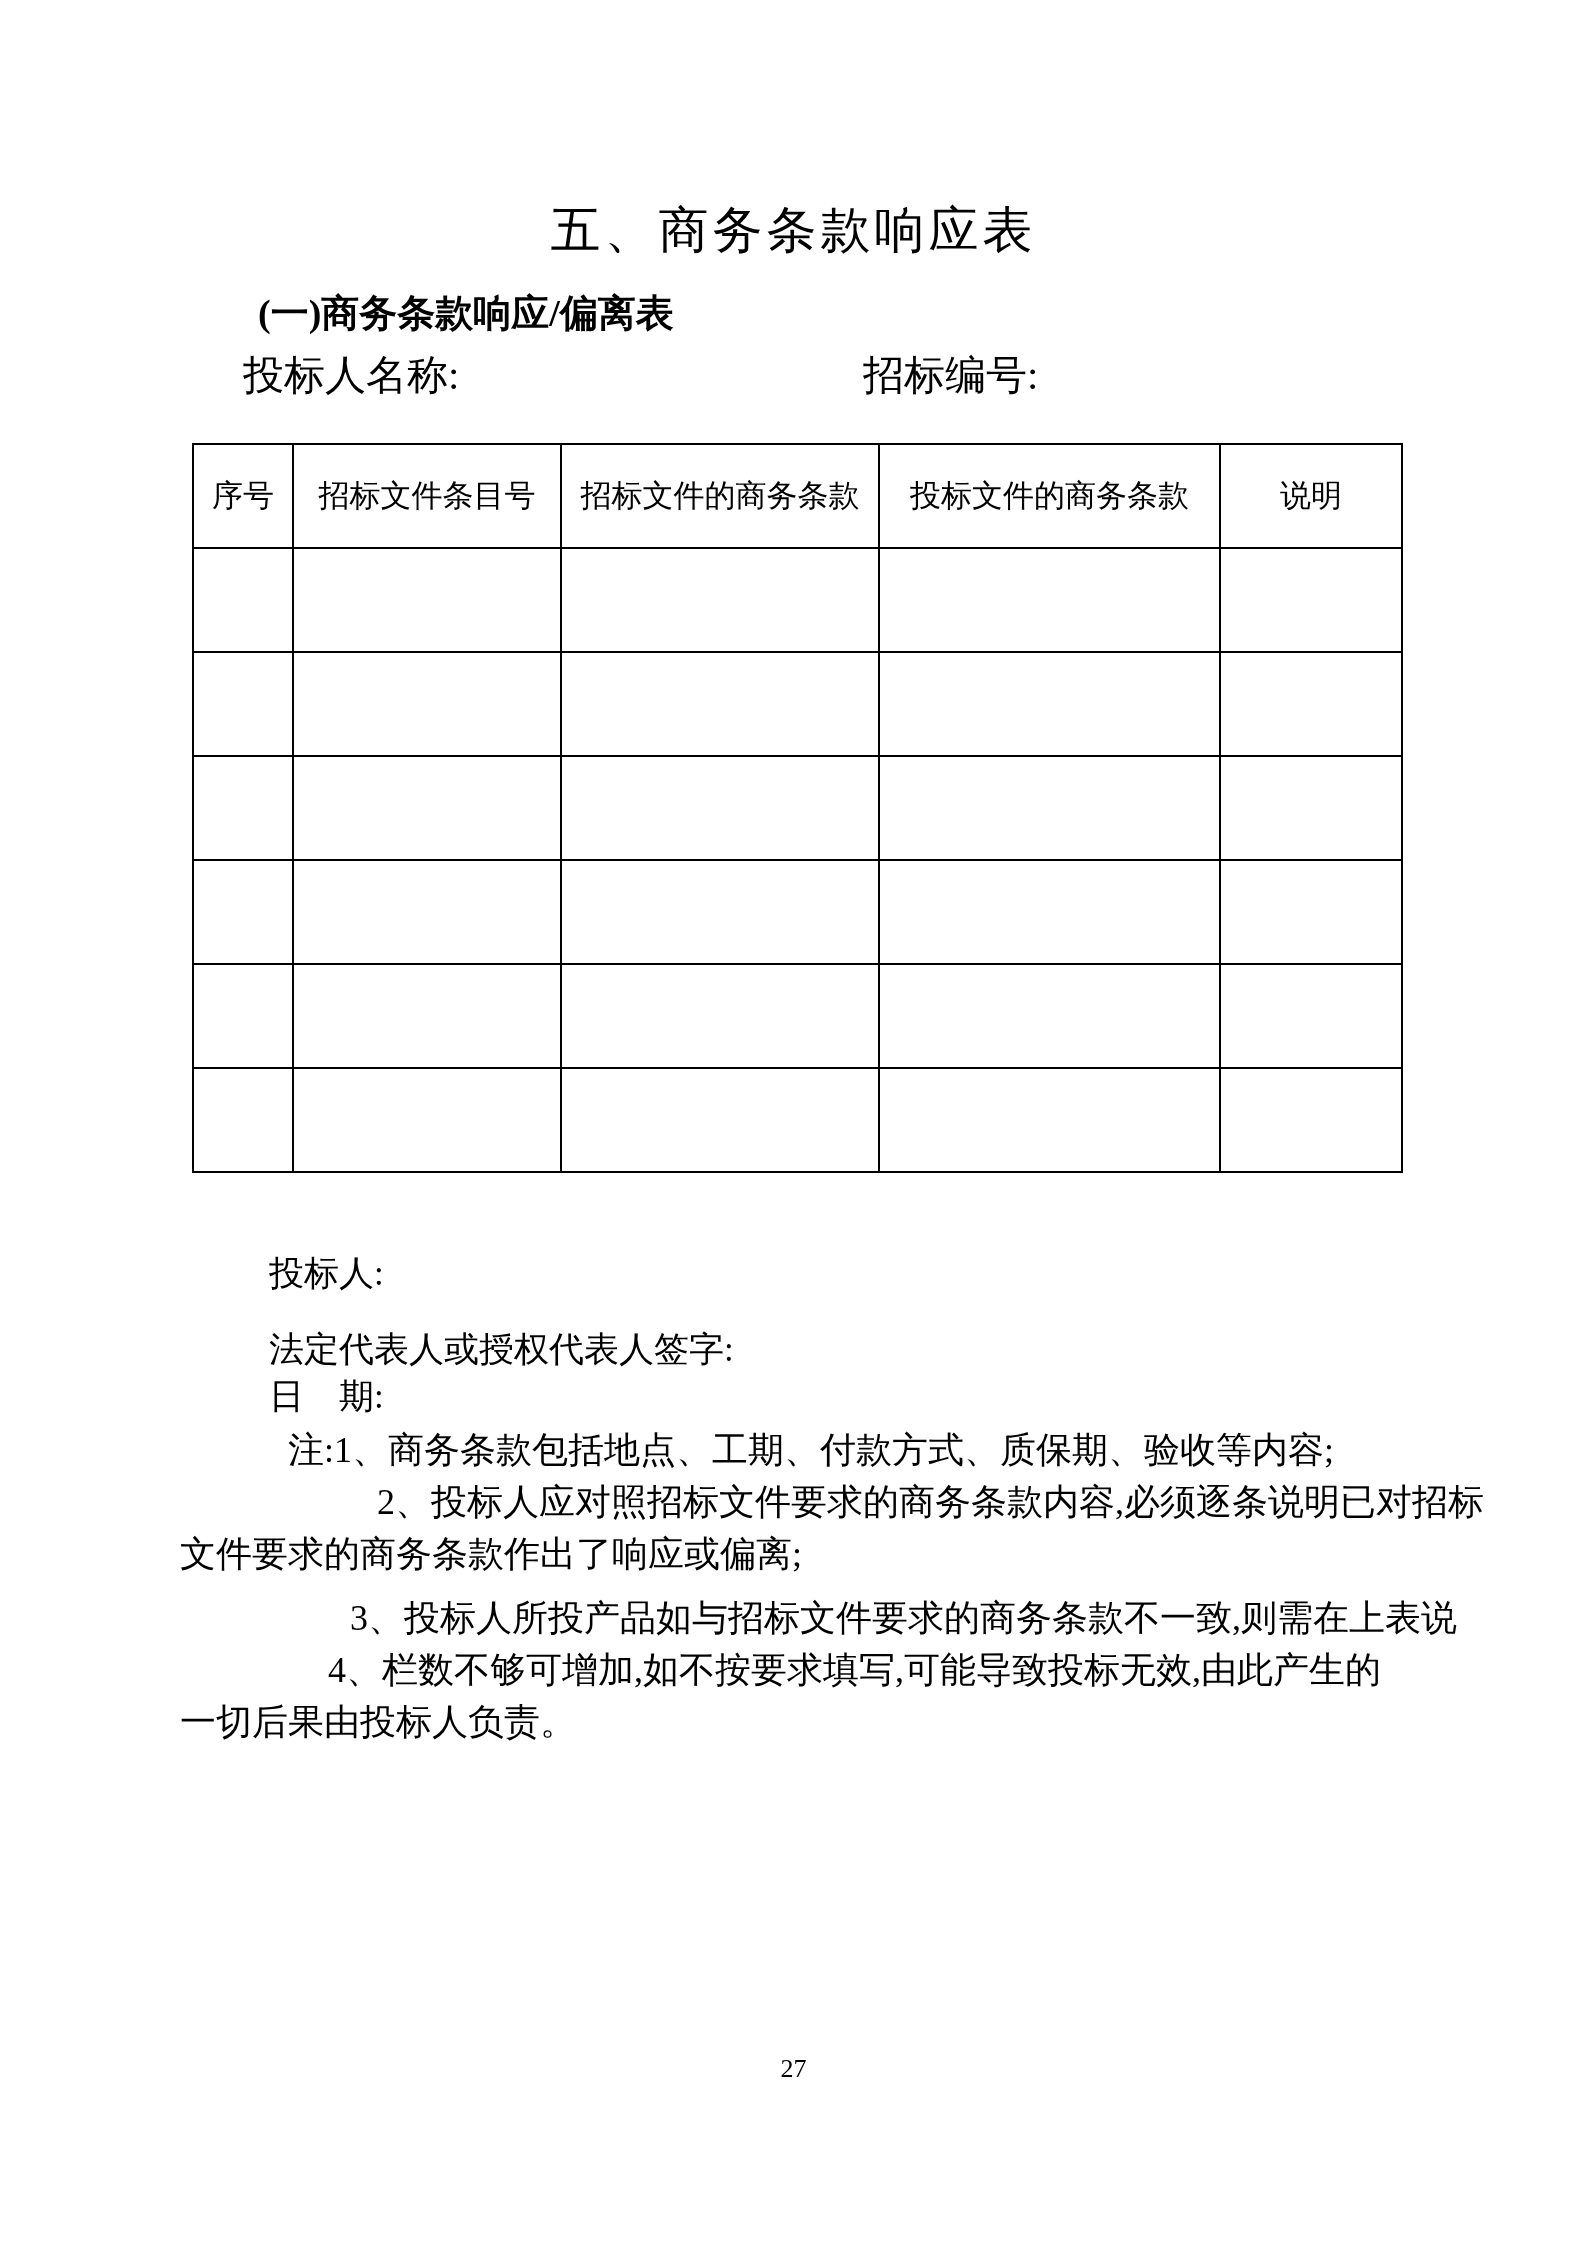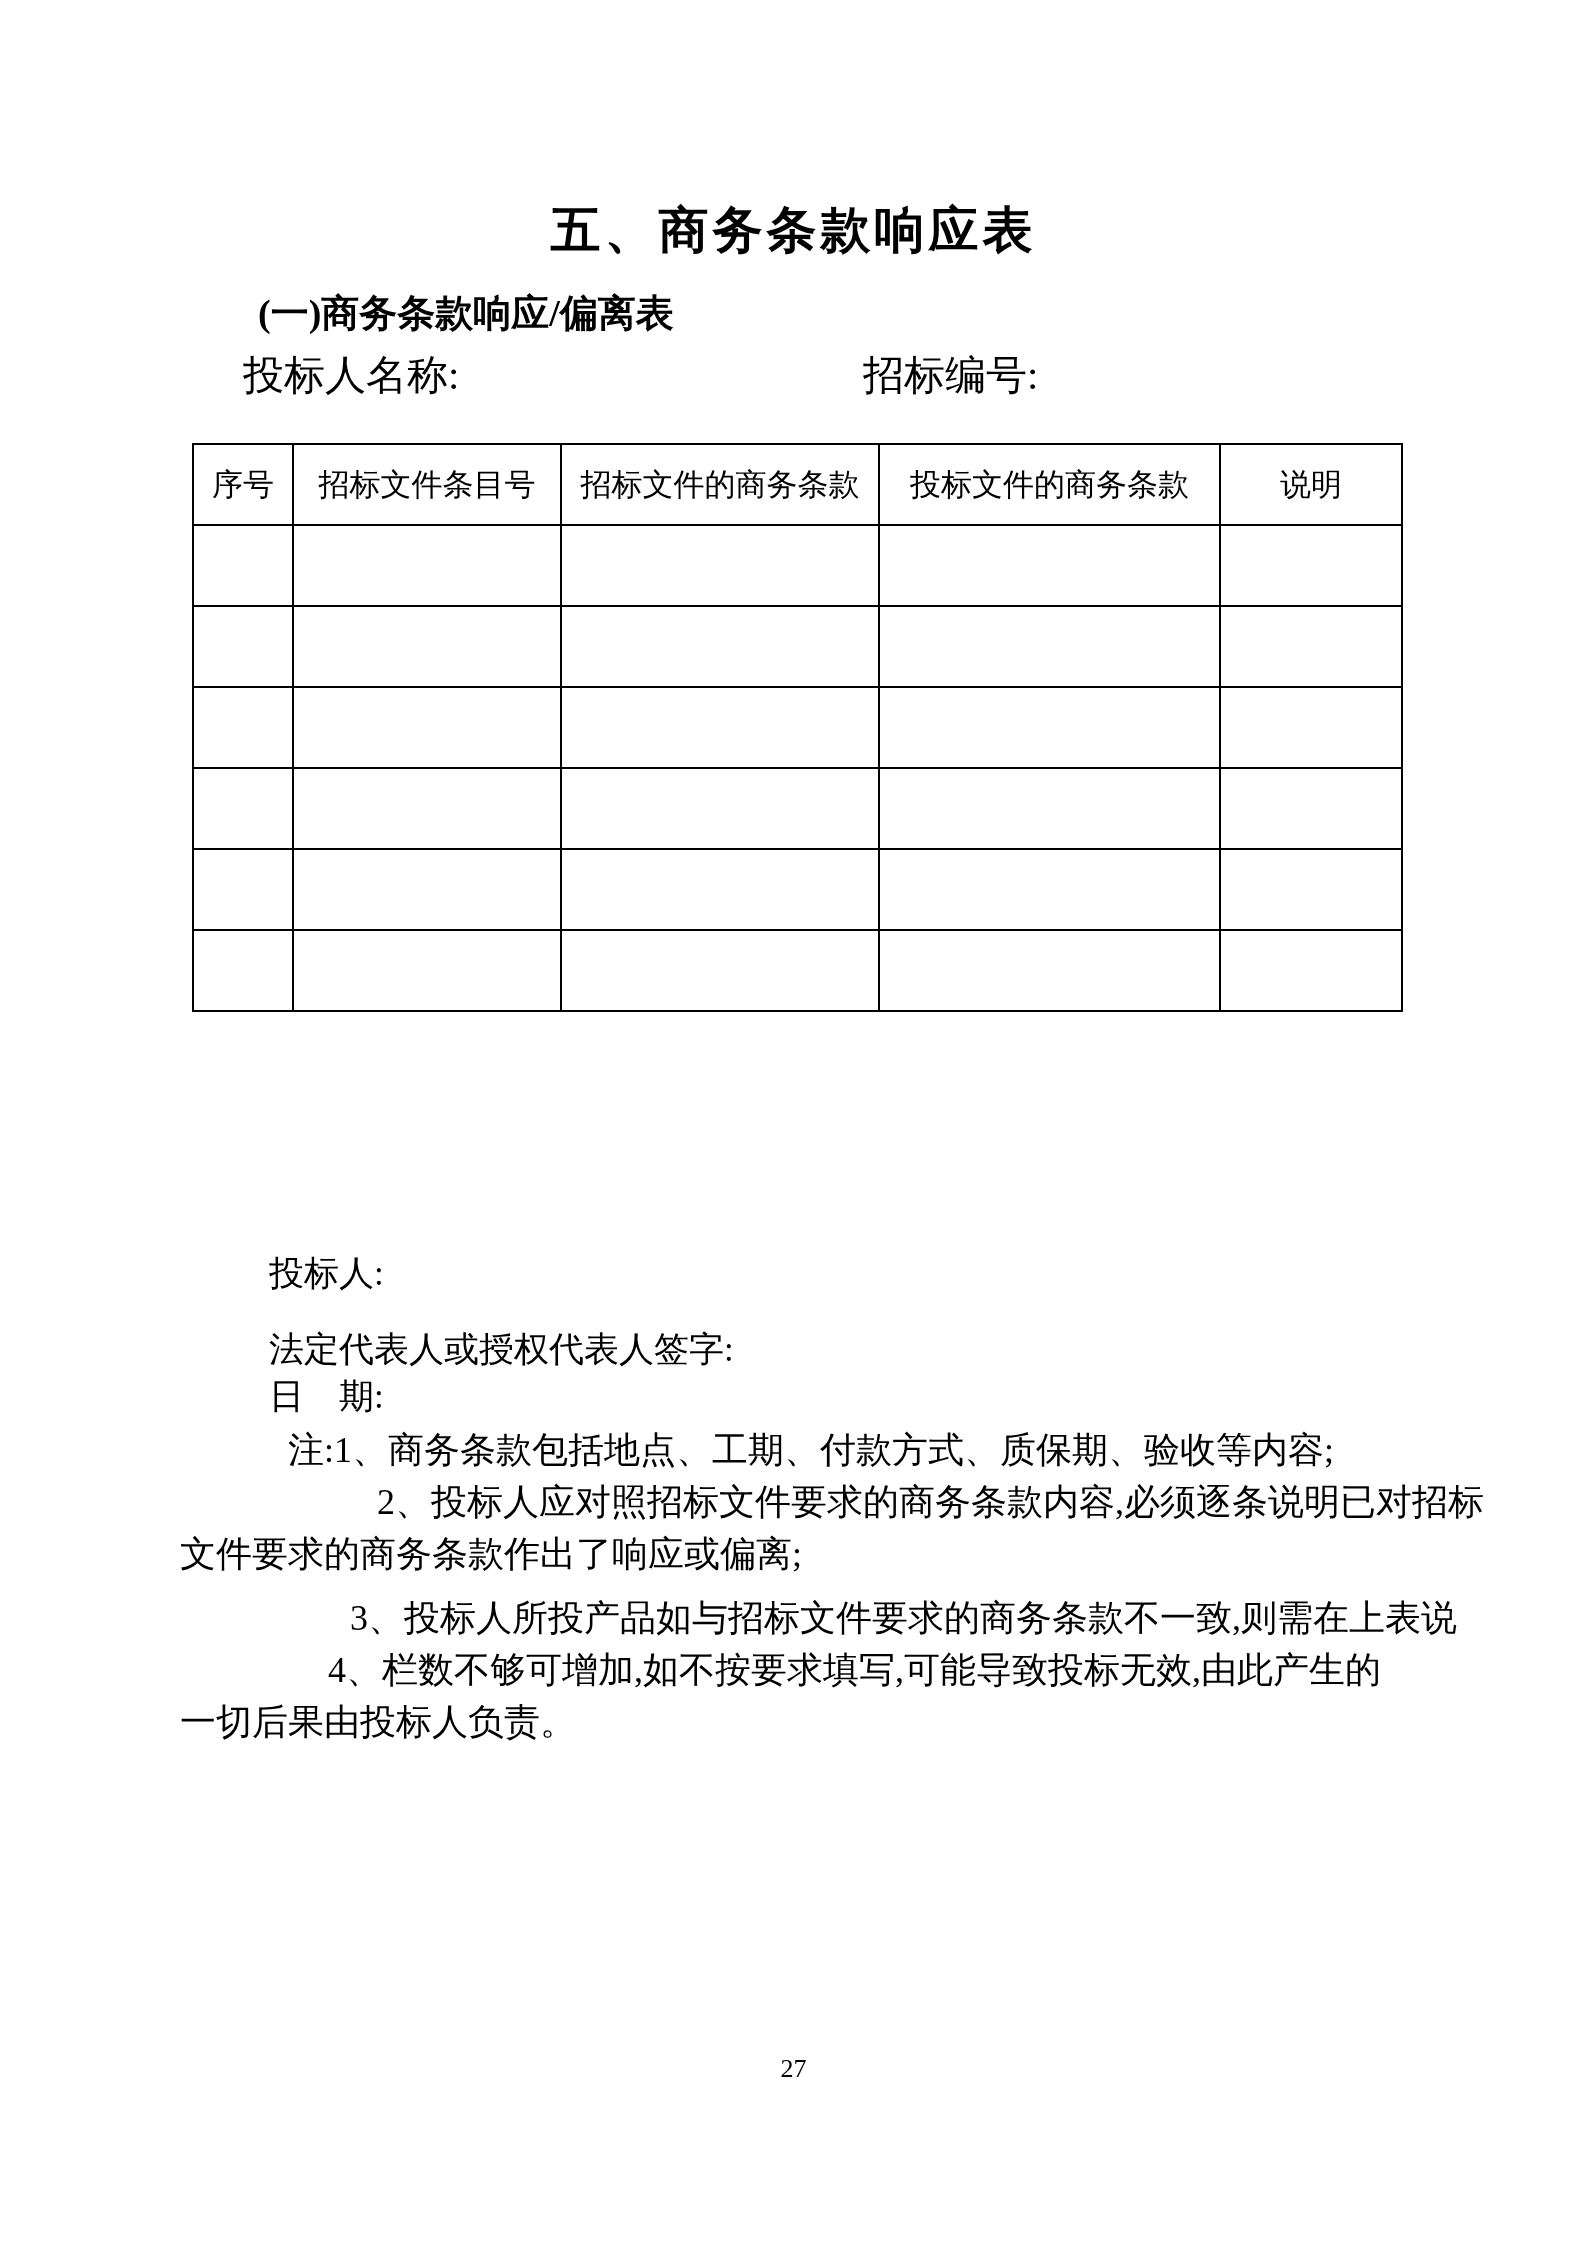--- a/index.html
+++ b/index.html
@@ -16,21 +16,21 @@
     color: #000000;
     overflow: hidden;
   }
   .doc-title {
     position: absolute;
     top: 205px;
     left: 0;
     width: 100%;
     text-align: center;
     font-size: 50px;
-    font-weight: bold;
+    font-weight: normal;
     letter-spacing: 4px;
     line-height: 1;
   }
   .doc-subtitle {
     position: absolute;
     top: 294px;
     left: 258px;
     font-size: 38px;
     font-weight: bold;
     line-height: 1;
@@ -66,21 +66,21 @@
   table.response-table th,
   table.response-table td {
     border: 2px solid #000000;
     padding: 0;
     font-size: 31px;
     font-weight: normal;
     text-align: center;
     vertical-align: middle;
   }
   table.response-table tr {
-    height: 81px;
+    height: 104px;
   }
   .col-seq    { width: 100px; }
   .col-itemno { width: 268px; }
   .col-tender { width: 318px; }
   .col-bid    { width: 341px; }
   .col-note   { width: 182px; }
   .sig-block div {
     position: absolute;
     left: 269px;
     font-size: 35px;

